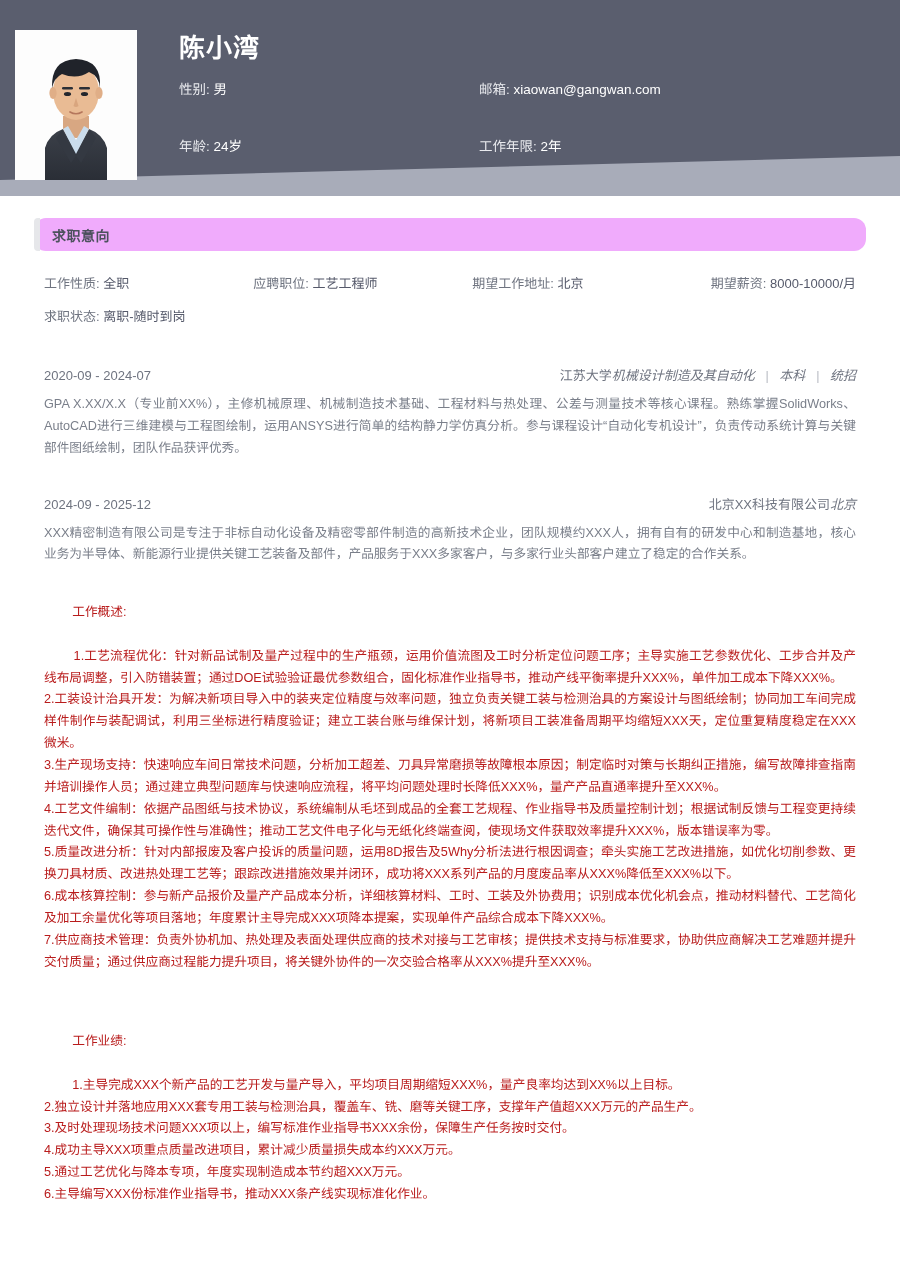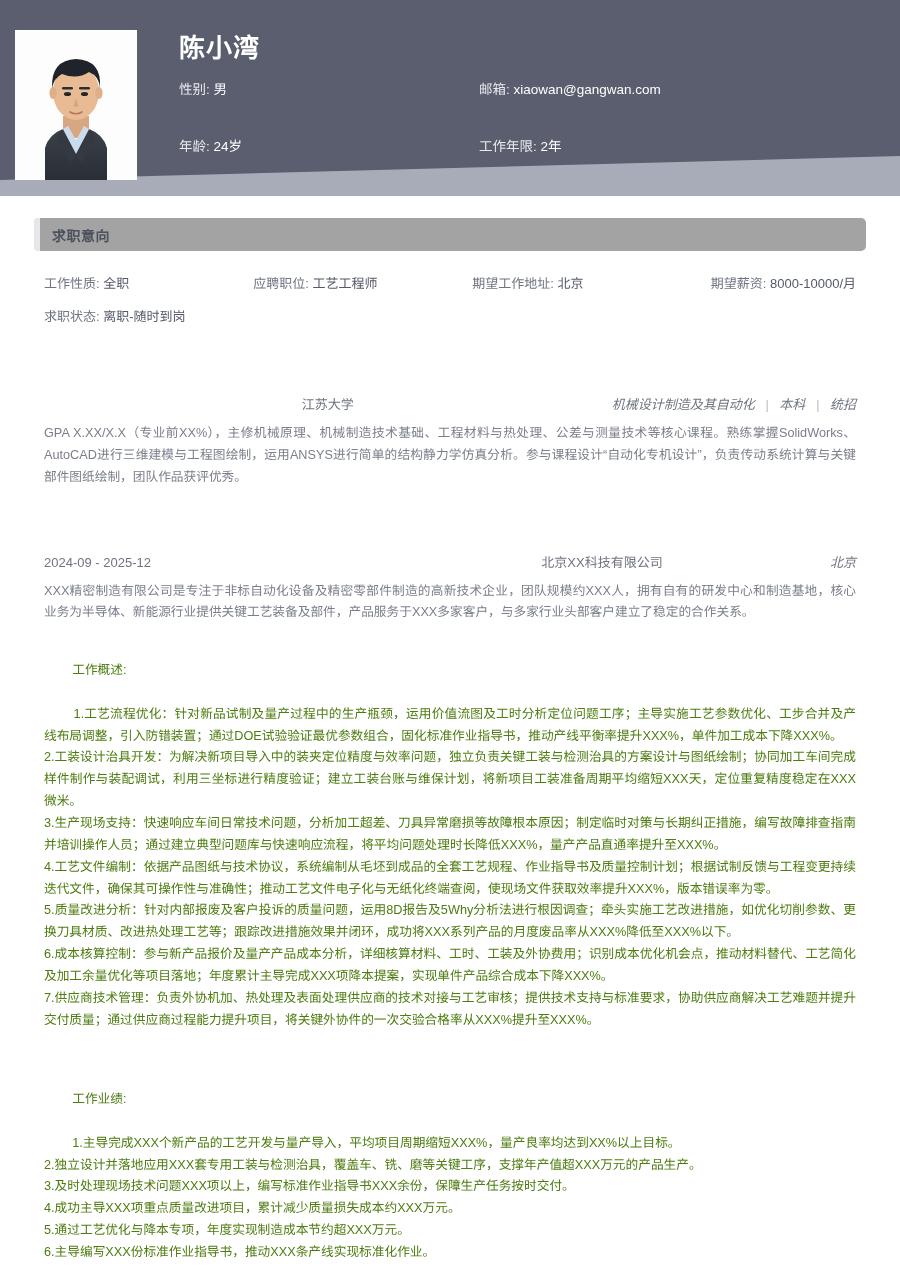--- a/index.html
+++ b/index.html
@@ -84,22 +84,22 @@
   
   .resume-body {
     padding: 0 34px;
   }
 
   .section { margin-top: 0; }
 
   .section-bar {
     position: relative;
     height: 33px;
-    background: #a3a3a3;
-    border-radius: 5px;
+    background: #f0abfc;
+    border-radius: 12px;
     display: flex;
     align-items: center;
     margin-bottom: 8px;
   }
   .section-bar::before {
     content: "";
     position: absolute;
     left: 0; top: 0; bottom: 0;
     width: 6px;
     background: #e6e7ea;
@@ -134,40 +134,40 @@
 
   
   .entry-line {
     display: flex;
     align-items: baseline;
     font-size: 13px;
     color: #6f7480;
     padding: 18px 4px 0 4px;
   }
   .entry-date { width: 330px; flex: 0 0 auto; }
-  .entry-org  { flex: 1 1 auto; text-align: center; margin-top: 29px; }
+  .entry-org  { flex: 1 1 auto; text-align: right; }
   .entry-right{ flex: 0 0 auto; text-align: right; color: #6f7480; font-style: italic; }
   .sep { color: #b9bcc4; padding: 0 7px; }
 
   .entry-para {
     font-size: 12.7px;
     line-height: 1.72;
     color: #7a7f8a;
     padding: 10px 4px 0 4px;
     text-align: justify;
   }
   .entry-tagline {
     font-size: 12.7px;
     color: #7a7f8a;
     padding: 13px 4px 0 4px;
   }
   .entry-block {
     font-size: 12.7px;
     line-height: 1.72;
-    color: #4d7c0f;
+    color: #b91c1c;
     padding: 14px 4px 0 4px;
     white-space: pre-wrap;
     text-align: justify;
   }
   .spacer-16 { height: 16px; }
   .spacer-22 { height: 22px; }
 </style>
 </head>
 <body>
 
@@ -300,20 +300,21 @@
         </div>
       </div>
     </div>
   </div>
 
   <div class="spacer-22"></div>
 
   <div class="section">
     <div class="section-content">
       <div class="entry-line">
+        <div class="entry-date">2020-09 - 2024-07</div>
         <div class="entry-org">江苏大学</div>
         <div class="entry-right">
           <span>机械设计制造及其自动化</span>
           <span class="sep">|</span>
           <span>本科</span>
           <span class="sep">|</span>
           <span>统招</span>
         </div>
       </div>
       <div class="entry-para">GPA X.XX/X.X（专业前XX%），主修机械原理、机械制造技术基础、工程材料与热处理、公差与测量技术等核心课程。熟练掌握SolidWorks、AutoCAD进行三维建模与工程图绘制，运用ANSYS进行简单的结构静力学仿真分析。参与课程设计“自动化专机设计”，负责传动系统计算与关键部件图纸绘制，团队作品获评优秀。</div>

